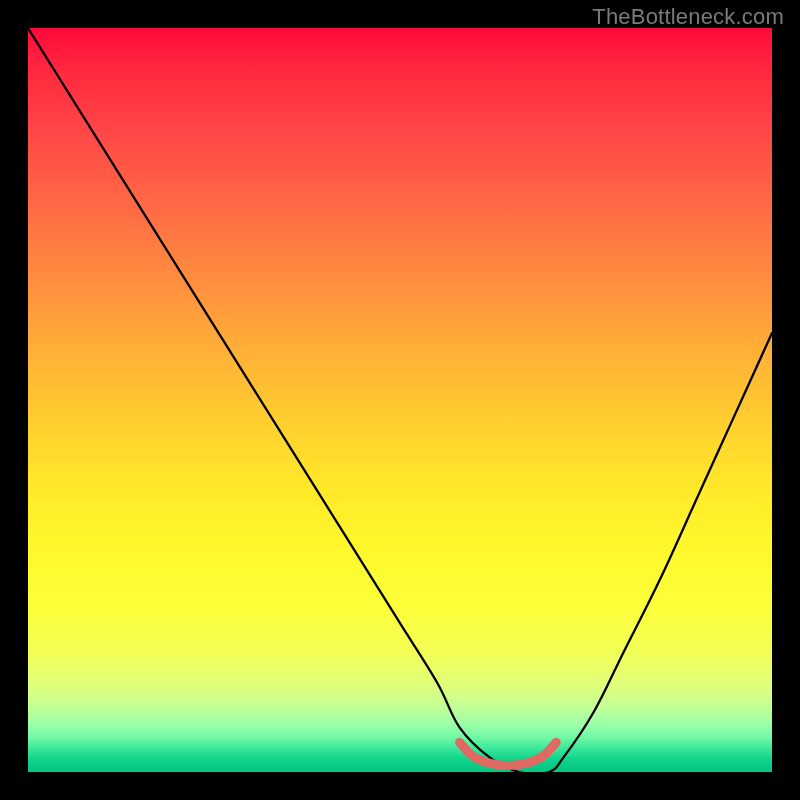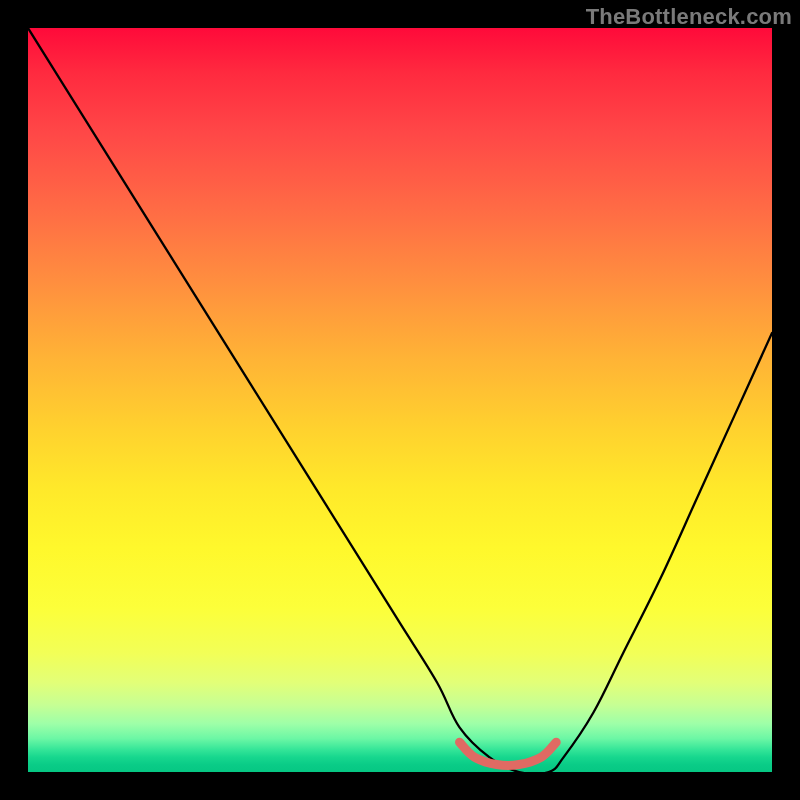--- a/index.html
+++ b/index.html
@@ -51,23 +51,23 @@
     overflow: hidden;
   }
   .plot svg {
     position: absolute;
     top: 0;
     left: 0;
   }
   .watermark {
     position: absolute;
     top: 4px;
-    right: 8px;
+    right: 16px;
     font-size: 22px;
-    font-weight: 700;
+    font-weight: 400;
     color: #7a7a7a;
     letter-spacing: 0.2px;
   }
 </style>
 </head>
 <body>
 
 <div class="frame">
 
   <div class="plot">

